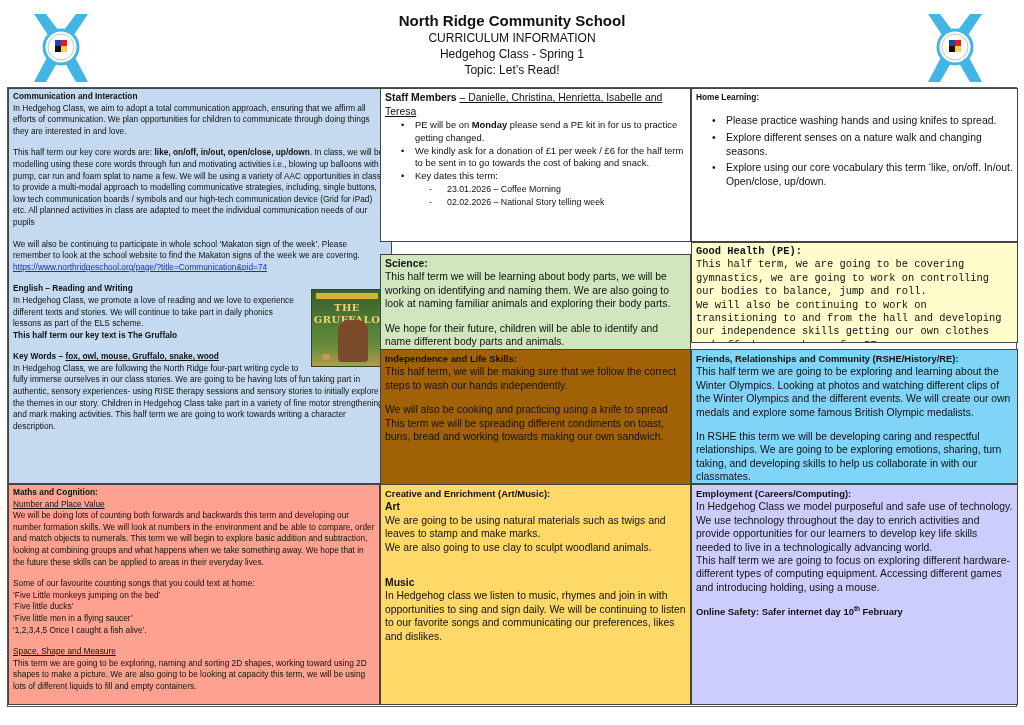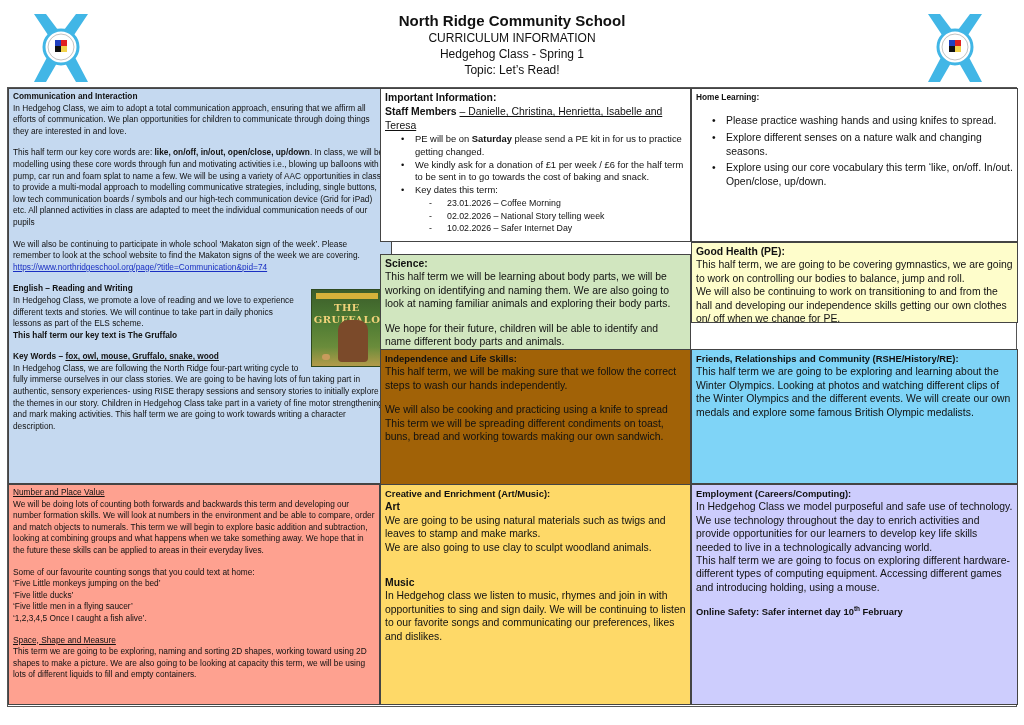--- a/index.html
+++ b/index.html
@@ -21,21 +21,21 @@
     .cell b, .bold { font-weight: bold; }
     .u { text-decoration: underline; }
     .h { font-weight: bold; }
     .gap { height: 11px; }
     .gap-s { height: 10px; }
 
     .c-comm { left: 0; top: 0; width: 384px; height: 396px; background: #c5d9f0; }
     .c-info { left: 372px; top: 0; width: 311px; height: 154px; background: #ffffff; }
     .c-home { left: 683px; top: 0; width: 327px; height: 154px; background: #ffffff; }
     .c-sci { left: 372px; top: 154px; width: 311px; height: 107px; background: #d1e6bf; margin-top: 12px; }
-    .c-pe { left: 683px; top: 154px; width: 327px; height: 81px; background: #fefdcb; }
+    .c-pe { left: 683px; top: 154px; width: 327px; height: 101px; background: #fefdcb; font-family: Liberation Mono, monospace; }
     .c-ind { left: 372px; top: 261px; width: 311px; height: 148px; background: #a16207; }
     .c-rshe { left: 683px; top: 261px; width: 327px; height: 135px; background: #7fd4f7; }
     .c-maths { left: 0; top: 396px; width: 372px; height: 221px; background: #fea190; }
     .c-art { left: 372px; top: 396px; width: 311px; height: 221px; background: #fed968; }
     .c-emp { left: 683px; top: 396px; width: 327px; height: 221px; background: #cdcdfd; }
 
     .link { color: #1a2fc2; text-decoration: underline; }
     ul.bul { list-style: none; padding-left: 16px; }
     ul.bul li { position: relative; padding-left: 14px; }
     ul.bul li::before { content: "•"; position: absolute; left: 0; top: 0; }
@@ -112,31 +112,29 @@
     </div>
     <div class="h">English – Reading and Writing</div>
     <div>In Hedgehog Class, we promote a love of reading and we love to experience different texts and stories. We will continue to take part in daily phonics lessons as part of the ELS scheme.</div>
     <div class="h">This half term our key text is The Gruffalo</div>
     <div class="gap-s"></div>
     <div><b>Key Words – </b><b class="u">fox, owl, mouse, Gruffalo, snake, wood</b></div>
     <div>In Hedgehog Class, we are following the North Ridge four-part writing cycle to fully immerse ourselves in our class stories. We are going to be having lots of fun taking part in authentic, sensory experiences- using RISE therapy sessions and sensory stories to initially explore the themes in our story. Children in Hedgehog Class take part in a variety of fine motor strengthening and mark making activities. This half term we are going to work towards writing a character description.</div>
   </div>
 
   <div class="cell info c-info">
-    <div class="h ttl">Important Information:</div>
     <div class="ttl"><b>Staff Members </b><span class="u">– Danielle, Christina, Henrietta, Isabelle and Teresa</span></div>
     <ul class="bul">
-      <li><span>PE will be on </span><b>Saturday</b><span> please send a PE kit in for us to practice getting changed.</span></li>
+      <li><span>PE will be on </span><b>Monday</b><span> please send a PE kit in for us to practice getting changed.</span></li>
       <li><span>We kindly ask for a donation of £1 per week / £6 for the half term to be sent in to go towards the cost of baking and snack.</span></li>
       <li><span>Key dates this term:</span></li>
     </ul>
     <ul class="dash">
       <li>23.01.2026 – Coffee Morning</li>
       <li>02.02.2026 – National Story telling week</li>
-      <li>10.02.2026 – Safer Internet Day</li>
     </ul>
   </div>
 
   <div class="cell c-home">
     <div class="h" style="font-size:8.3px;">Home Learning:</div>
     <ul class="bul home-list">
       <li>Please practice washing hands and using knifes to spread.</li>
       <li>Explore different senses on a nature walk and changing seasons.</li>
       <li>Explore using our core vocabulary this term ‘like, on/off. In/out. Open/close, up/down.</li>
     </ul>
@@ -159,23 +157,25 @@
     <div class="h" style="font-size:9.4px;">Independence and Life Skills:</div>
     <div>This half term, we will be making sure that we follow the correct steps to wash our hands independently.</div>
     <div class="gap"></div>
     <div>We will also be cooking and practicing using a knife to spread This term we will be spreading different condiments on toast, buns, bread and working towards making our own sandwich.</div>
   </div>
 
   <div class="cell c-rshe">
     <div class="h" style="font-size:9.4px;">Friends, Relationships and Community (RSHE/History/RE):</div>
     <div>This half term we are going to be exploring and learning about the Winter Olympics. Looking at photos and watching different clips of the Winter Olympics and the different events. We will create our own medals and explore some famous British Olympic medalists.</div>
     <div class="gap"></div>
+    <div>In RSHE this term we will be developing caring and respectful relationships. We are going to be exploring emotions, sharing, turn taking, and developing skills to help us collaborate in with our classmates.</div>
   </div>
 
   <div class="cell small c-maths">
+    <div class="h">Maths and Cognition:</div>
     <div class="u">Number and Place Value</div>
     <div>We will be doing lots of counting both forwards and backwards this term and developing our number formation skills. We will look at numbers in the environment and be able to compare, order and match objects to numerals. This term we will begin to explore basic addition and subtraction, looking at combining groups and what happens when we take something away. We hope that in the future these skills can be applied to areas in their everyday lives.</div>
     <div class="gap-s"></div>
     <div>Some of our favourite counting songs that you could text at home:</div>
     <div>‘Five Little monkeys jumping on the bed’</div>
     <div>‘Five little ducks’</div>
     <div>‘Five little men in a flying saucer’</div>
     <div>‘1,2,3,4,5 Once I caught a fish alive’.</div>
     <div class="gap-s"></div>
     <div class="u">Space, Shape and Measure</div>

